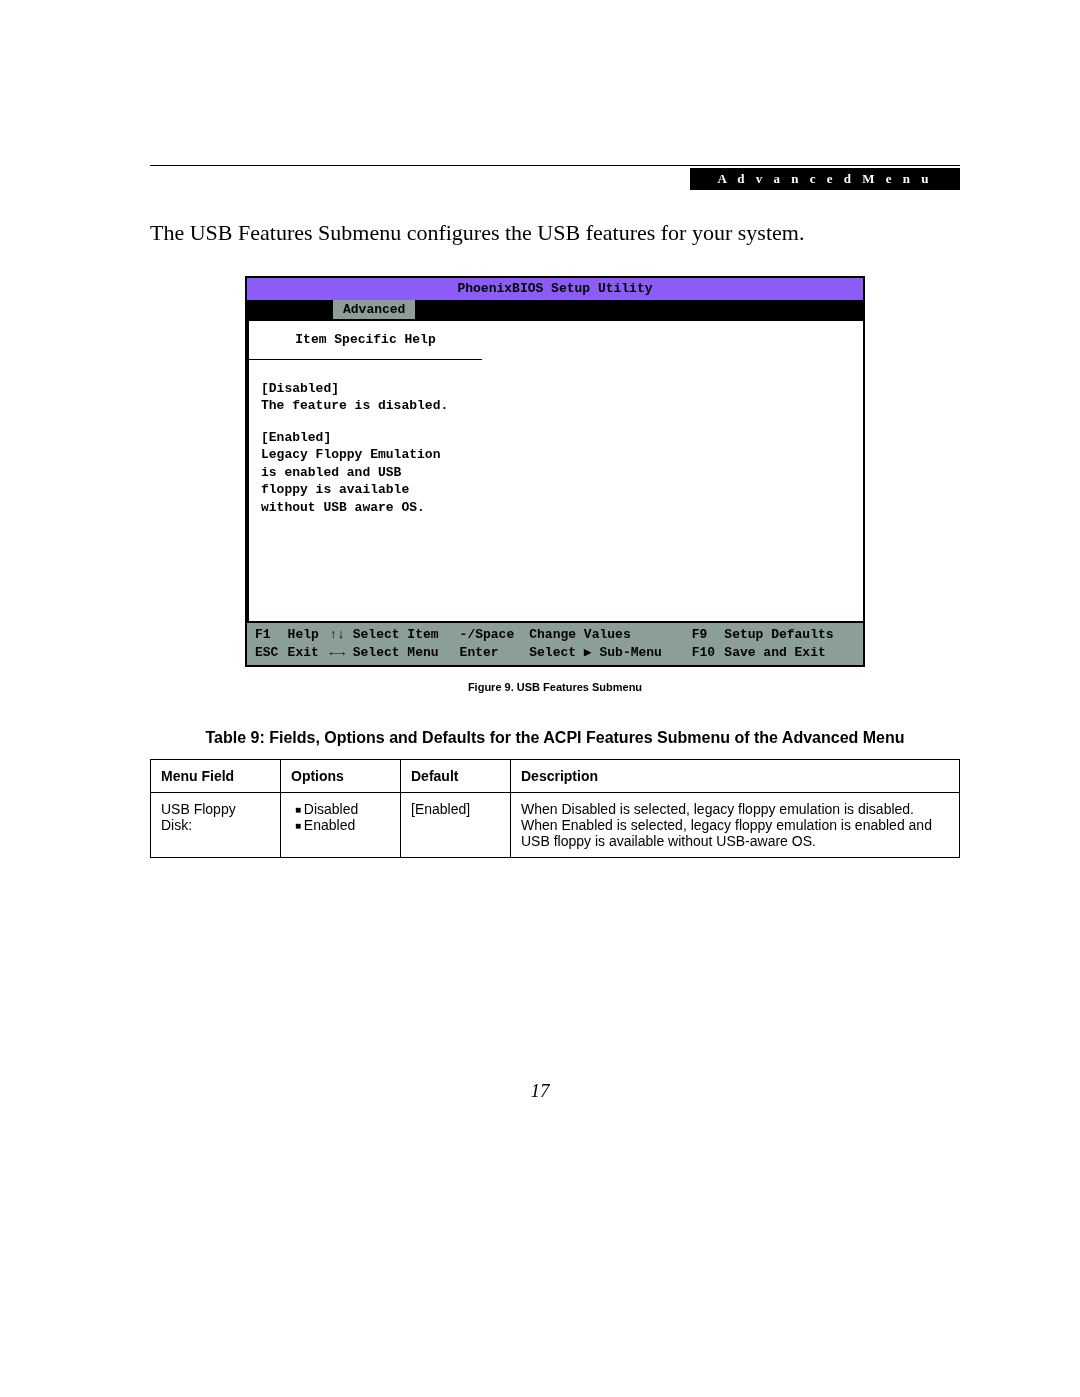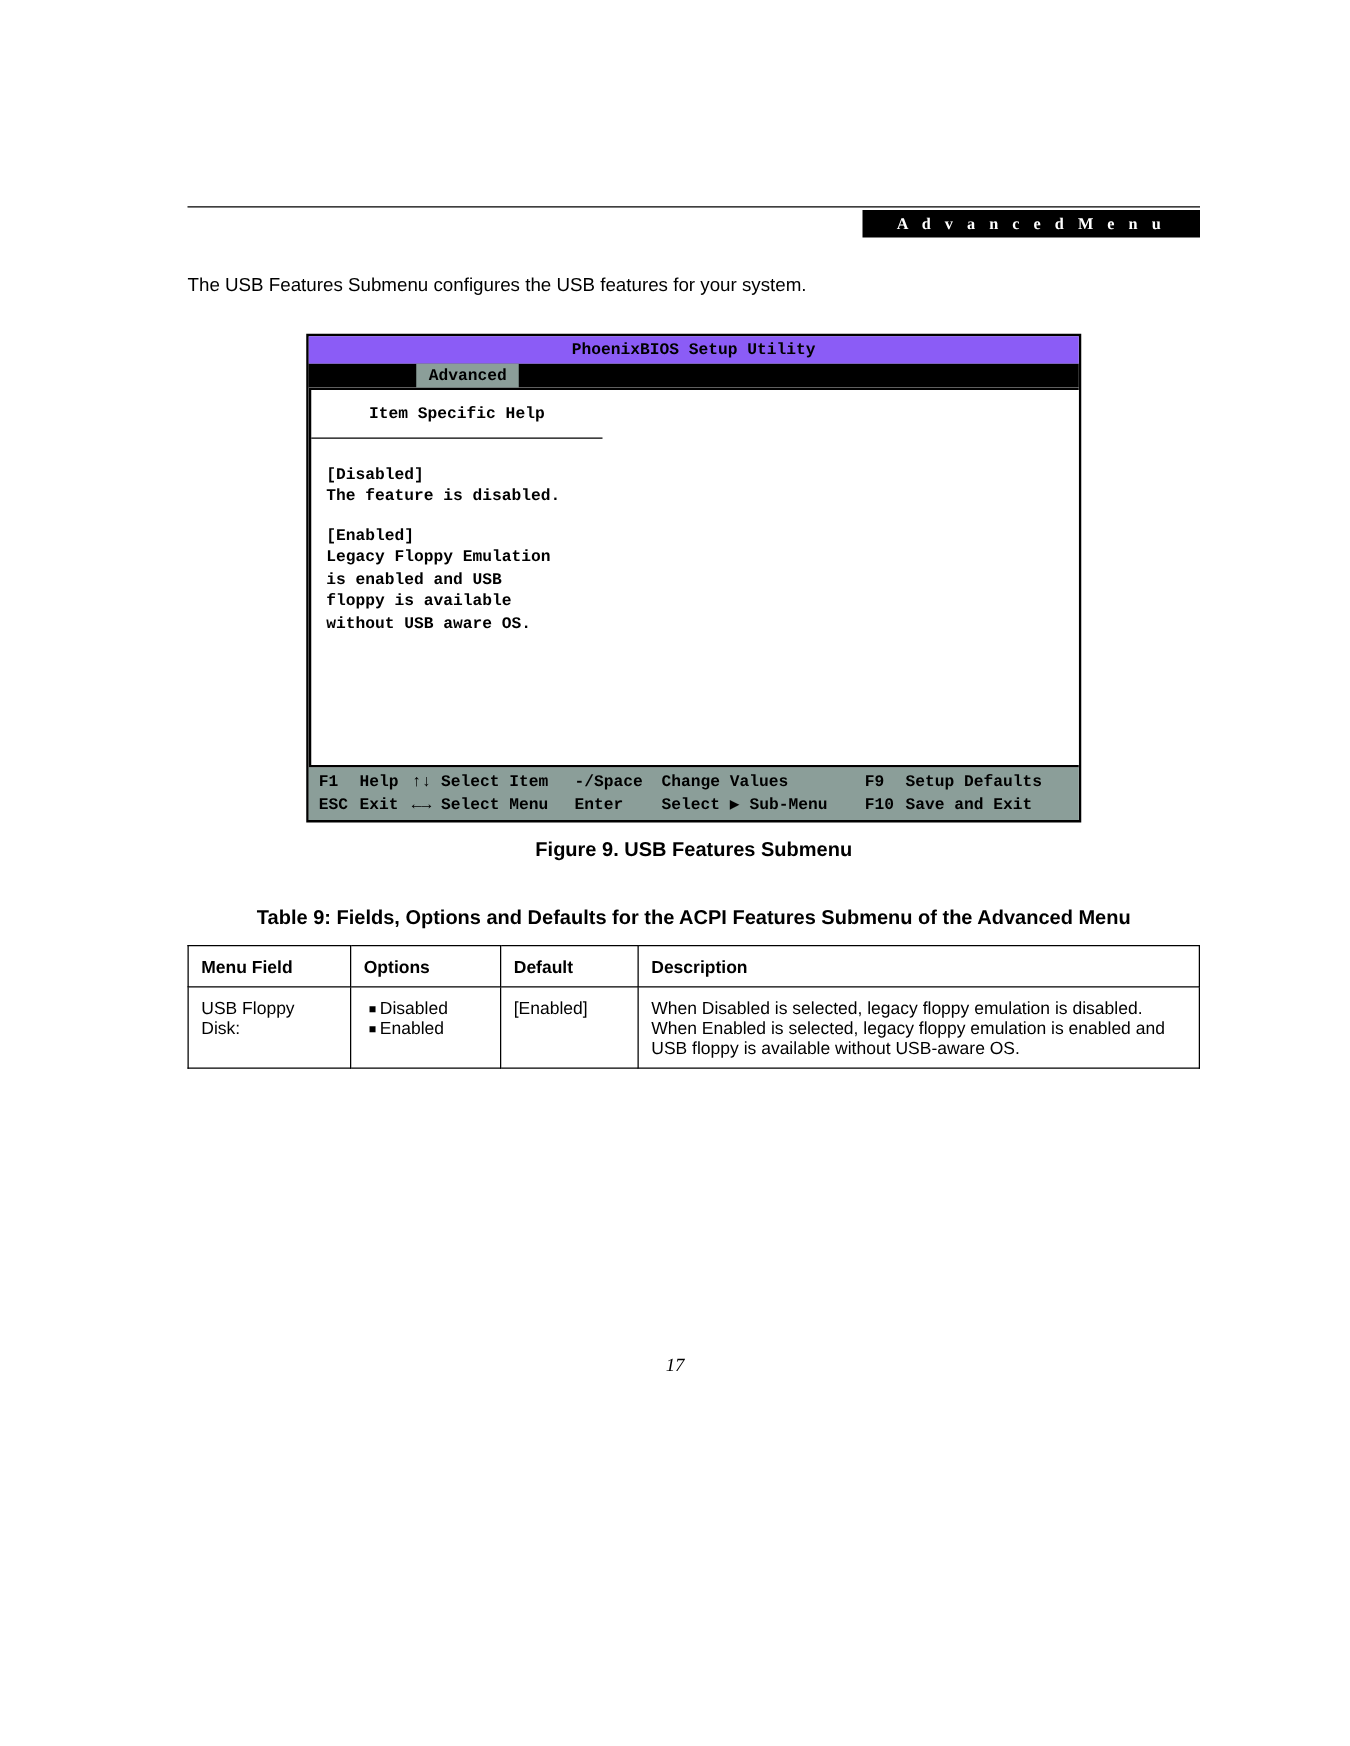--- a/index.html
+++ b/index.html
@@ -41,22 +41,22 @@
   .content {
     margin-top: 55px;
   }
   h2.section-title {
     font-family: Arial, Helvetica, sans-serif;
     font-weight: bold;
     font-size: 20px;
     margin: 0 0 12px 0;
   }
   p.intro {
-    font-family: Liberation Sans, sans-serif;
-    font-size: 15px;
+    font-family: Liberation Serif, serif;
+    font-size: 22px;
     margin: 0 0 30px 0;
   }
 
   
   .bios-wrap {
     width: 620px;
     margin: 0 auto 14px auto;
     border: 2px solid #000;
     font-family: "Courier New", Courier, monospace;
     font-size: 13px;
@@ -127,21 +127,21 @@
     font-weight: bold;
   }
   .bios-footer table { width:100%; border-collapse: collapse; }
   .bios-footer td { padding: 0 2px; white-space: nowrap; }
   .kf { color: #000000; font-weight: bold; margin-top: 47px; }
 
   .figcap {
     text-align: center;
     font-family: Arial, Helvetica, sans-serif;
     font-weight: bold;
-    font-size: 16px;
+    font-size: 11px;
     margin: 10px 0 36px 0;
   }
 
   .table-title {
     font-family: Arial, Helvetica, sans-serif;
     font-weight: bold;
     font-size: 16px;
     text-align: center;
     margin: 0 0 12px 0;
   }
@@ -174,21 +174,21 @@
   table.data col.c2 { width: 120px; }
   table.data col.c3 { width: 110px; }
 
   .pagenum {
     position: absolute;
     bottom: 295px;
     left: 0; right: 0;
     text-align: center;
     font-style: italic;
     font-family: Georgia, "Times New Roman", serif;
-    font-size: 15px;
+    font-size: 19px;
   }
 </style>
 </head>
 <body>
 
 <div class="page">
   <div class="crop-line"></div>
   <div class="header-badge">A d v a n c e d   M e n u</div>
 
   <div class="content">

